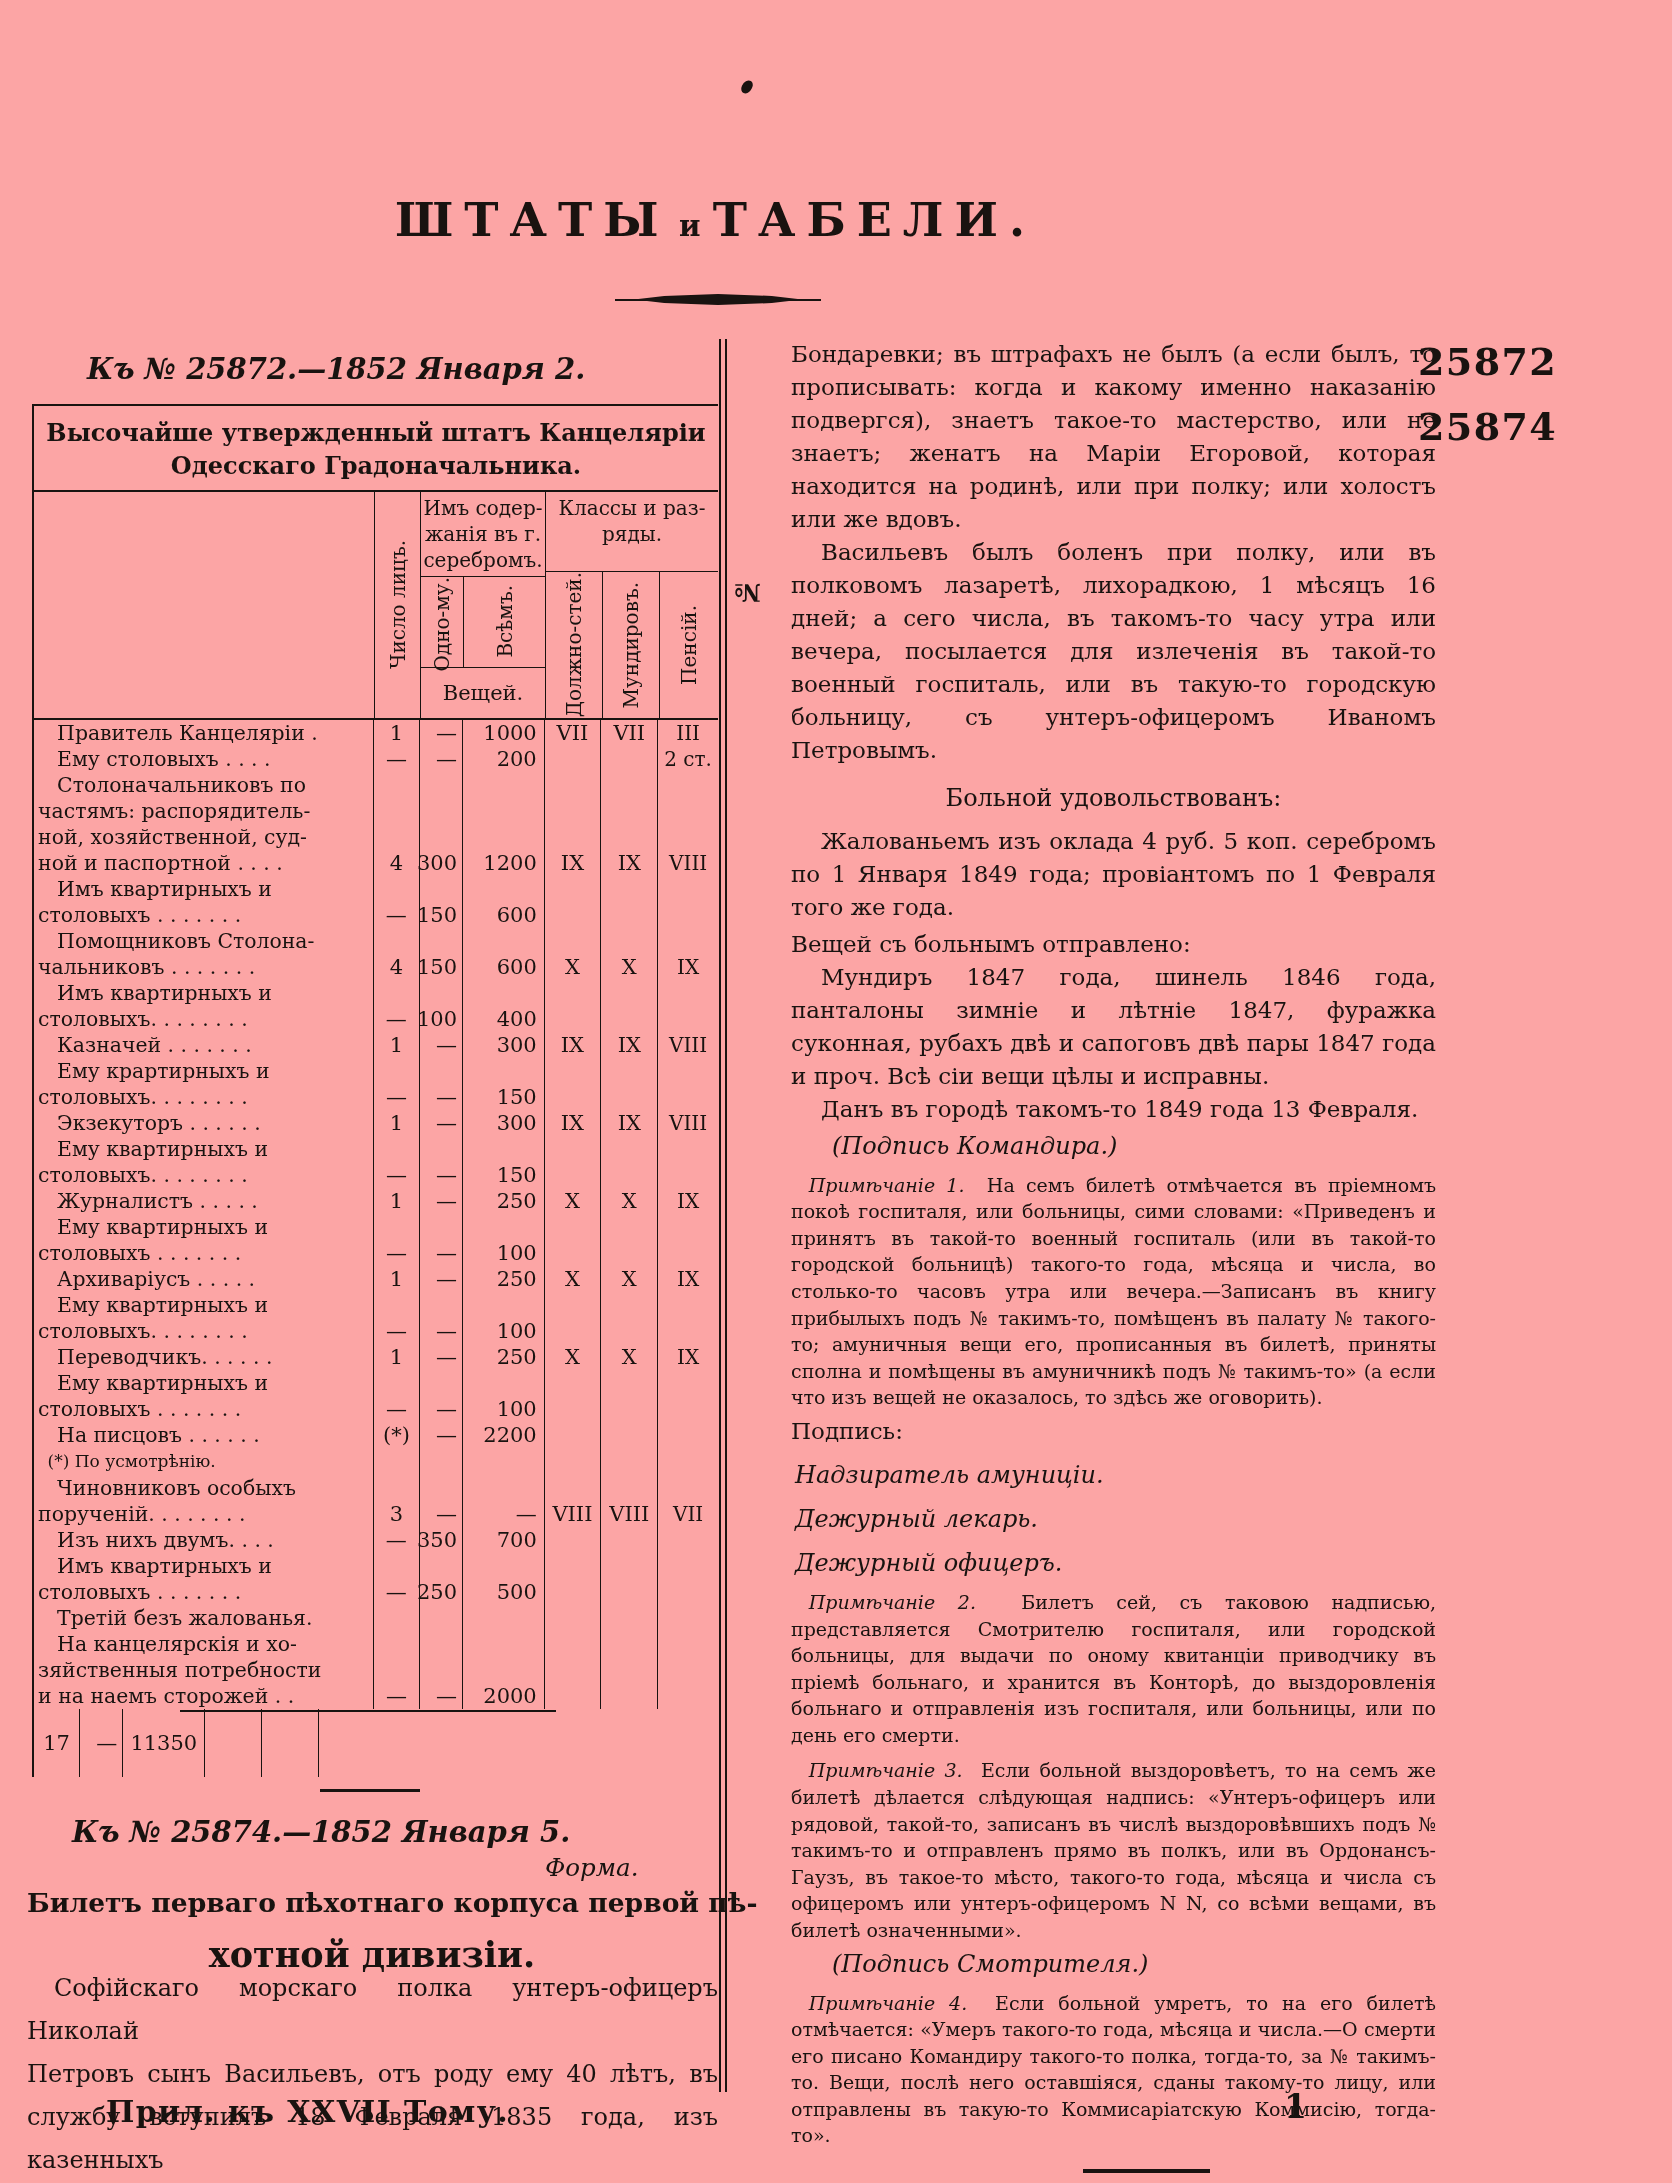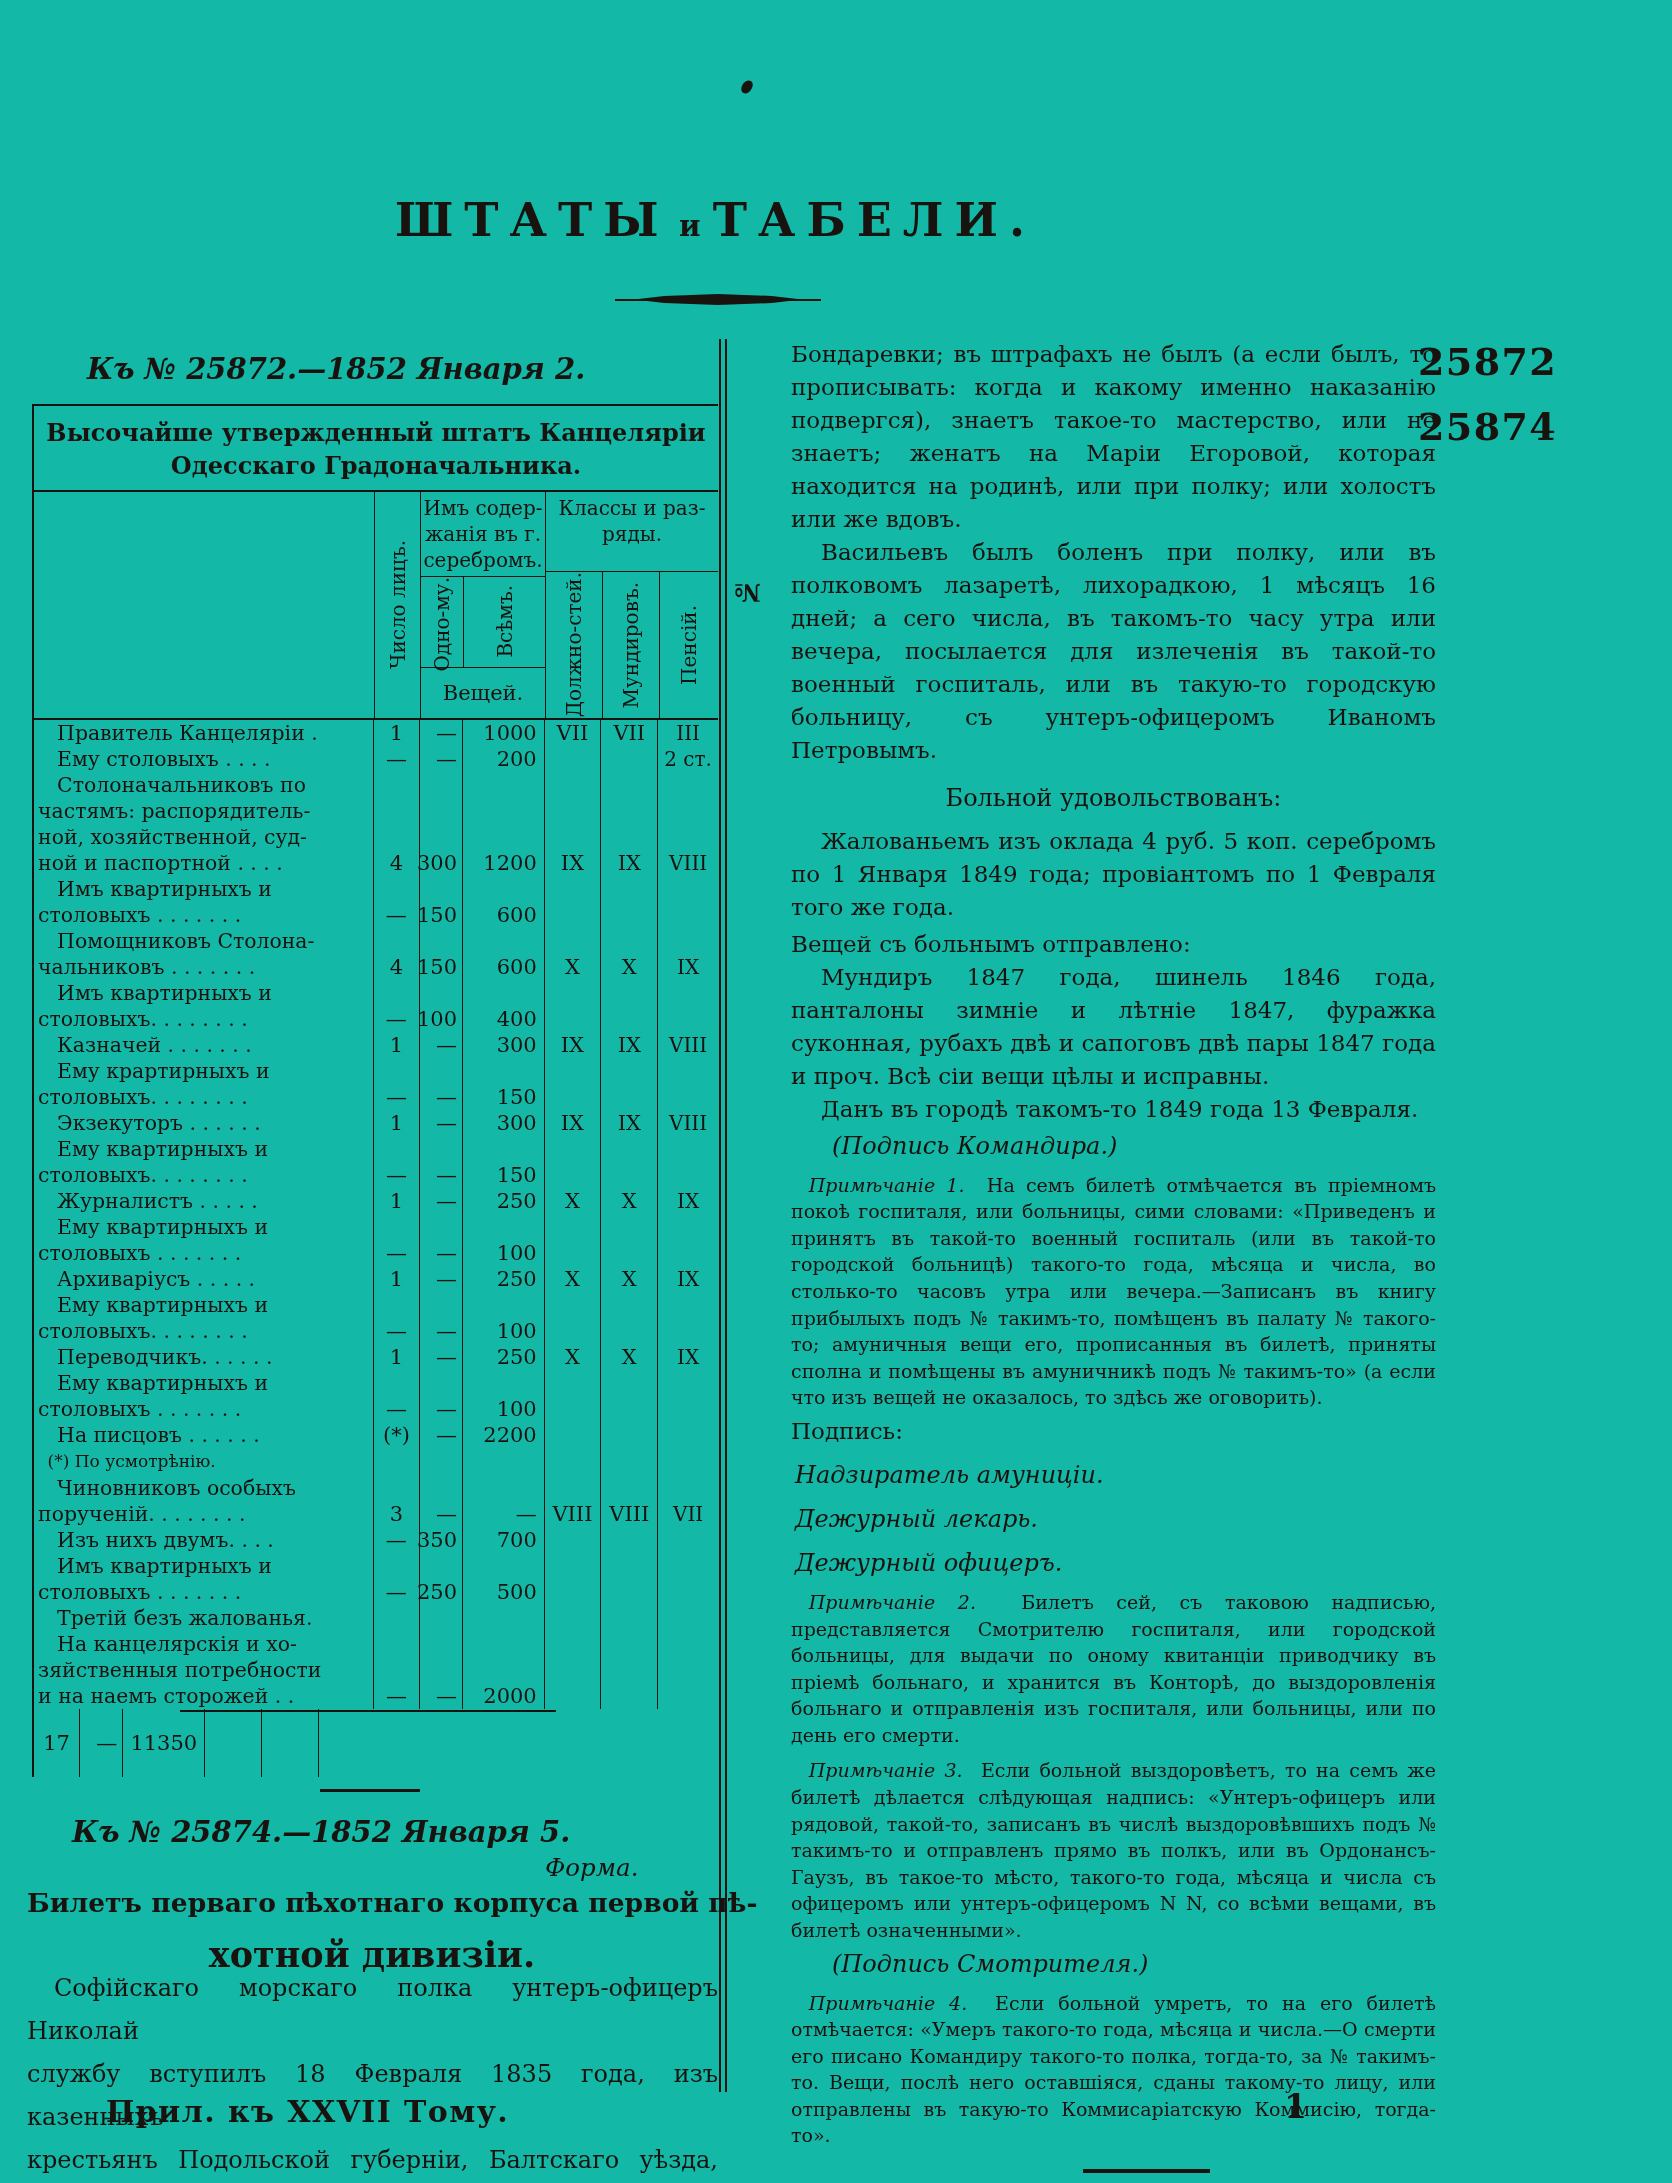--- a/index.html
+++ b/index.html
@@ -1,19 +1,19 @@
 <!DOCTYPE html>
 <html style="font-size:11px"><head>
 <meta charset="utf-8">
 <style>
   * { margin:0; padding:0; box-sizing:border-box; }
   html,body { background:#e8e6e0; }
   #page {
     position:relative; width:1672px; height:2183px; overflow:hidden;
-    background:#14b8a6; color:#191310;
+    background:#fca5a5; color:#191310;
     font-family:"DejaVu Serif","Liberation Serif",serif;
   }
   
   .masthead { position:absolute; left:259px; top:193px; width:913px; text-align:center;
     font-weight:bold; font-size:46px; letter-spacing:11px; white-space:nowrap; }
   .masthead .conj { font-size:29px; letter-spacing:2.7px; padding:0 9.5px; }
   .ornament { position:absolute; left:634px; top:294px; width:168px; height:11px; }
   .ornament::before { content:""; position:absolute; left:-19px; right:-19px; top:4.8px; height:2px; background:#191310; }
   .lens { position:absolute; inset:0; background:#191310;
     clip-path:polygon(0% 50%,18% 18%,50% 0%,82% 18%,100% 50%,82% 82%,50% 100%,18% 82%); }
@@ -434,20 +434,21 @@
   </div>
   <div class="table-endrule"></div>
 
   <div class="docref" id="docref2">Къ № 25874.—1852 Января 5.</div>
   <div id="forma">Форма.</div>
 
   <div class="ticket-h1">Билетъ  перваго  пѣхотнаго  корпуса  первой  пѣ-</div>
   <div class="ticket-h2">хотной дивизіи.</div>
   <div id="ticket-para">
       <div class="tline first">Софійскаго  морскаго  полка  унтеръ-офицеръ  Николай</div>
+      <div class="tline">Петровъ  сынъ  Васильевъ,  отъ  роду  ему  40 лѣтъ,  въ</div>
       <div class="tline">службу  вступилъ  18 Февраля  1835 года,  изъ казенныхъ</div>
       <div class="tline">крестьянъ  Подольской  губерніи,  Балтскаго  уѣзда,  села</div>
     </div>
 
   <div class="footer-left">Прил. къ XXVII Тому.</div>
 
   <div id="right-col">
       <div class="rb rb-noindent">Бондаревки; въ штрафахъ не былъ (а если былъ, то прописывать: когда и какому именно наказанію подвергся), знаетъ такое-то мастерство, или не знаетъ; женатъ на Маріи Егоровой, которая находится на родинѣ, или при полку; или холостъ или же вдовъ.</div>
       <div class="rb rb-indent">Васильевъ былъ боленъ при полку, или въ полковомъ лазаретѣ, лихорадкою, 1 мѣсяцъ 16 дней; а сего числа, въ такомъ-то часу утра или вечера, посылается для излеченія въ такой-то военный госпиталь, или въ такую-то городскую больницу, съ унтеръ-офицеромъ Иваномъ Петровымъ.</div>
       <div class="rb rb-center">Больной удовольствованъ:</div>

